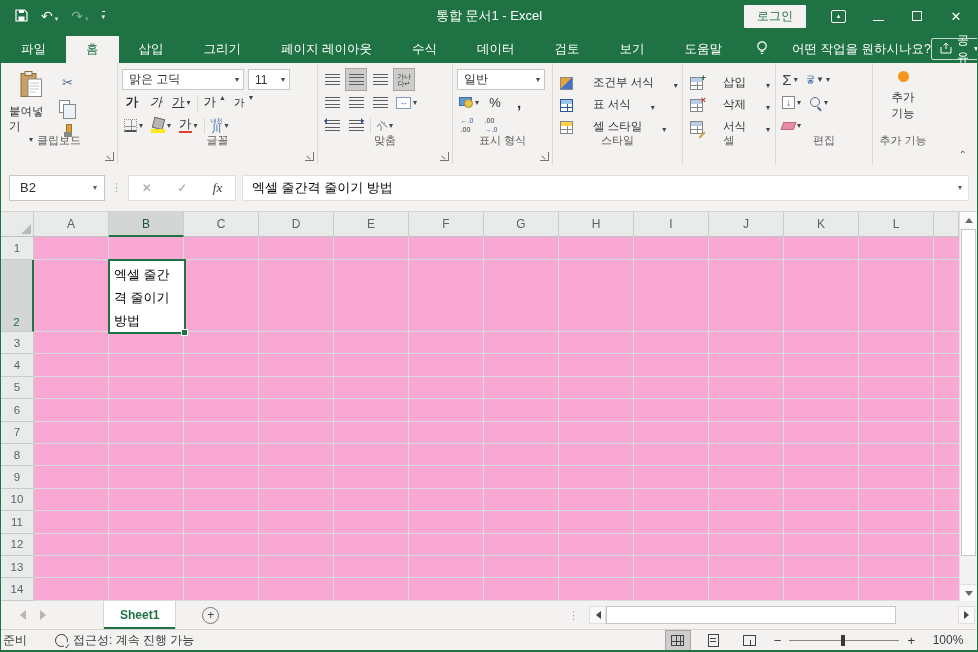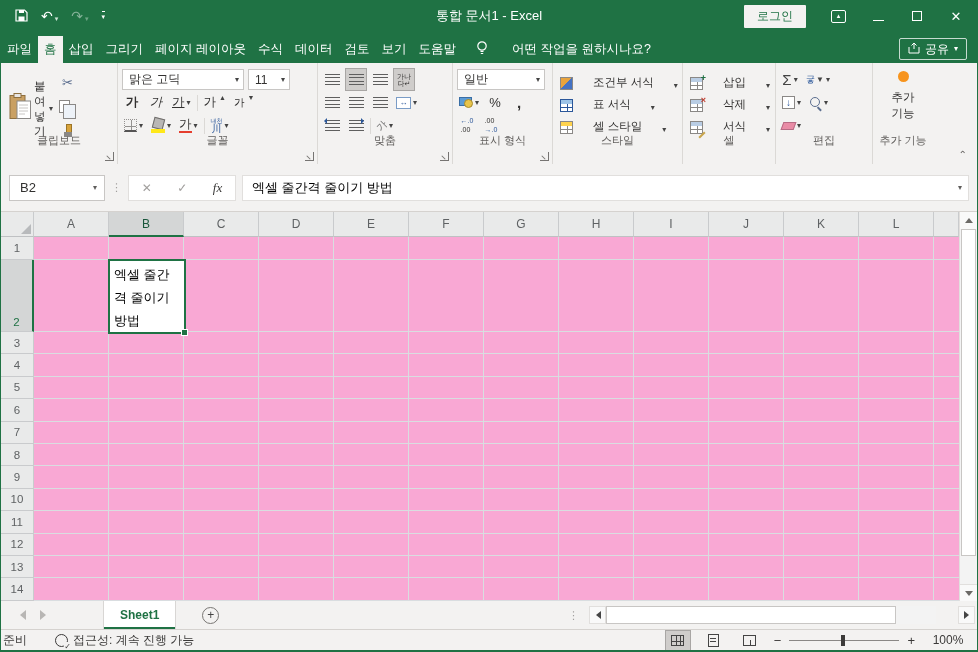--- a/index.html
+++ b/index.html
@@ -20,21 +20,21 @@
   .title-right { margin-left:auto; display:flex; align-items:center; gap:25px; }
   .login-btn { background:#F3F2F1; color:#1F7244; font-size:12px; padding:3px 13px; border-radius:1px; cursor:default; }
   .winctl { font-size:13px; width:14px; text-align:center; line-height:1; }
   .ico-min { display:inline-block; width:11px; border-top:1px solid #fff; }
   .ico-max { display:inline-block; width:10px; height:10px; border:1px solid #fff; }
   .rdo-box { display:inline-flex; width:15px; height:13px; border:1px solid #fff; border-radius:2px;
              align-items:center; justify-content:center; font-size:7px; }
 
   
   .tabrow { height:32px; background:#1F7244; display:flex; align-items:flex-end; color:#fff; }
-  .rtab { height:27px; line-height:27px; padding:0 6px; font-size:12.5px; white-space:nowrap; }
+  .rtab { height:27px; line-height:27px; padding:0 20px; font-size:12.5px; white-space:nowrap; }
   .rtab.active { background:#F3F2F1; color:#1F7244; }
   .tellme { display:flex; align-items:center; gap:24px; height:27px; margin-left:14px; font-size:12.5px; white-space:nowrap; }
   .share-btn { margin-left:auto; margin-right:10px; margin-bottom:3px; border:1px solid rgba(255,255,255,.75);
                border-radius:2px; height:22px; display:flex; align-items:center; gap:5px; padding:0 8px; font-size:12px; }
   .caret { font-size:8px; line-height:1; color:#444; }
   .caret.w { color:#fff; }
 
   
   .ribbon { height:101px; background:#F3F2F1; display:flex; position:relative; }
   .rgroup { position:relative; border-right:1px solid #DBD9D6; padding:5px 4px 18px 4px; }
@@ -42,21 +42,21 @@
   .launcher { position:absolute; bottom:3px; right:3px; width:9px; height:9px;
               border-right:1px solid #767472; border-bottom:1px solid #767472; }
   .launcher::after { content:""; position:absolute; right:2px; bottom:2px; width:5px; height:1px;
                      background:#767472; transform:rotate(45deg); }
   .ib { height:21px; min-width:20px; display:inline-flex; align-items:center; justify-content:center; gap:2px; padding:0 2px; }
   .pressed { background:#CFCDCB; outline:1px solid #A8A6A4; }
   .rrow { display:flex; align-items:center; height:23px; gap:4px; }
 
   
   .g-clip { width:117px; display:flex; gap:4px; padding-left:8px; }
-  .paste-btn { width:44px; display:flex; flex-direction:row; align-items:center; gap:2px; padding-top:3px; }
+  .paste-btn { width:44px; display:flex; flex-direction:column; align-items:center; gap:2px; padding-top:3px; }
   .paste-btn .lbl { font-size:11.5px; color:#323130; }
   .clip-col { display:flex; flex-direction:column; justify-content:flex-start; gap:3px; padding-top:4px; }
   .scissors { color:#5B6E8F; font-size:13px; }
   .ic-copy { width:11px; height:13px; border:1px solid #8A8886; background:#fff; position:relative; }
   .ic-copy::after { content:""; position:absolute; left:3px; top:3px; width:11px; height:13px; border:1px solid #8A8886; background:#EDF2F8; }
   .ic-paint { width:12px; height:14px; position:relative; }
   .ic-paint::before { content:""; position:absolute; left:4px; top:0; width:4px; height:8px; background:#D8A33A; border:1px solid #9B7427; }
   .ic-paint::after { content:""; position:absolute; left:2px; top:8px; width:8px; height:5px; background:#8A8886; }
 
   

